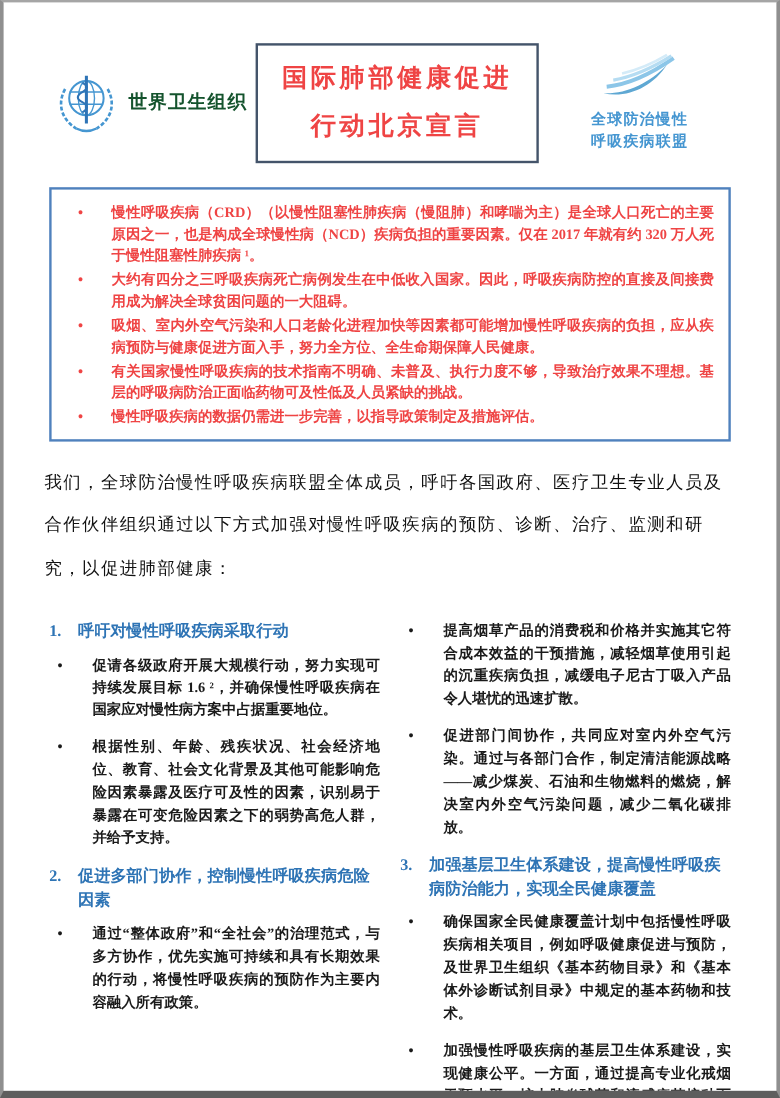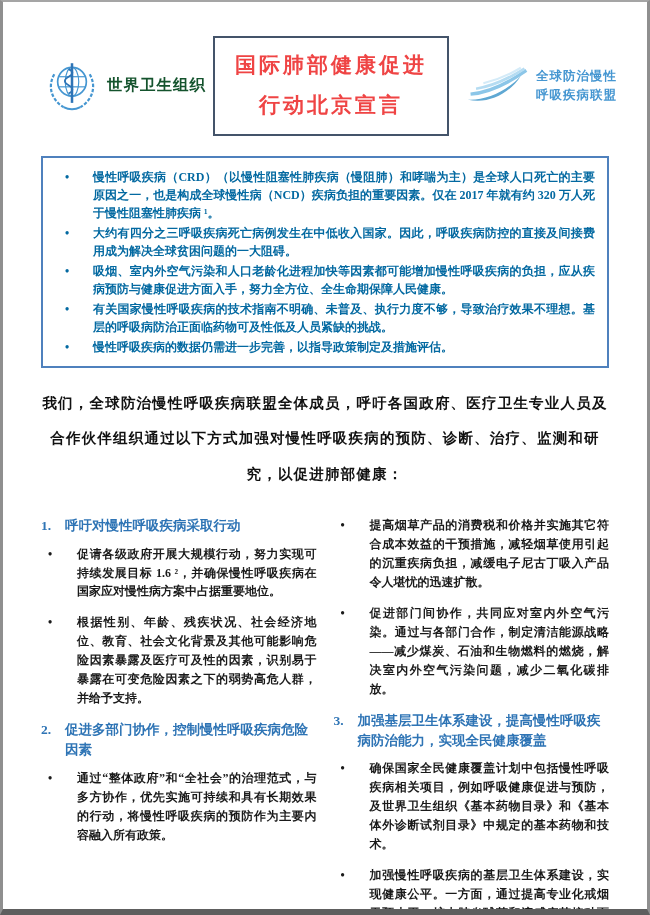--- a/index.html
+++ b/index.html
@@ -11,32 +11,32 @@
   }
   
   .header{display:flex;align-items:center;justify-content:space-between;padding:34px 30px 0 42px;}
   .who-block{display:flex;align-items:center;gap:8px;width:190px;}
   .who-label{color:#14532d;font-size:15.5px;font-weight:700;letter-spacing:1px;white-space:nowrap;}
   .title-box{
     border:2px solid #44546a;color:#ef4444;text-align:center;
     font-size:21px;font-weight:700;letter-spacing:3px;line-height:1.9;
     padding:8px 18px;min-width:196px;
   }
-  .gard-block{display:flex;align-items:center;gap:6px;width:190px;justify-content:flex-end;}
+  .gard-block{display:flex;align-items:center;gap:6px;width:190px;justify-content:flex-end;flex-direction:column;}
   .gard-label{color:#4596d1;font-size:12.5px;font-weight:700;line-height:1.55;letter-spacing:1px;white-space:nowrap;}
   
   .intro-box{
     margin:20px 38px 0 38px;border:2px solid #4f81bd;padding:8px 12px 8px 6px;
-    color:#0369a1;font-weight:700;font-size:12px;line-height:1.5;
+    color:#ef4444;font-weight:700;font-size:12px;line-height:1.5;
   }
   .intro-bullet{position:relative;padding-left:44px;margin:2px 0;text-align:justify;}
   .intro-bullet::before{content:"•";position:absolute;left:16px;top:0;font-size:12px;}
   
   .declaration{
-    margin:18px 34px 0 34px;text-align:center;font-weight:700;color:#111;
+    margin:18px 34px 0 34px;font-weight:400;color:#111;
     font-size:14.5px;line-height:2.45;letter-spacing:1.2px;
   }
   
   .columns{display:flex;gap:17px;margin:14px 38px 0 38px;}
   .col{flex:1;min-width:0;}
   .sec-heading{display:flex;color:#2e74b5;font-weight:700;font-size:13.5px;line-height:1.5;margin:10px 0 8px 0;}
   .sec-heading .num{width:24px;flex:0 0 24px;}
   .bullet{position:relative;padding-left:36px;margin:0 0 12px 0;font-size:12px;line-height:1.58;color:#1a1a1a;text-align:justify;font-weight:bold;}
   .bullet::before{content:"•";position:absolute;left:7px;top:0;}
   svg{display:block;}

